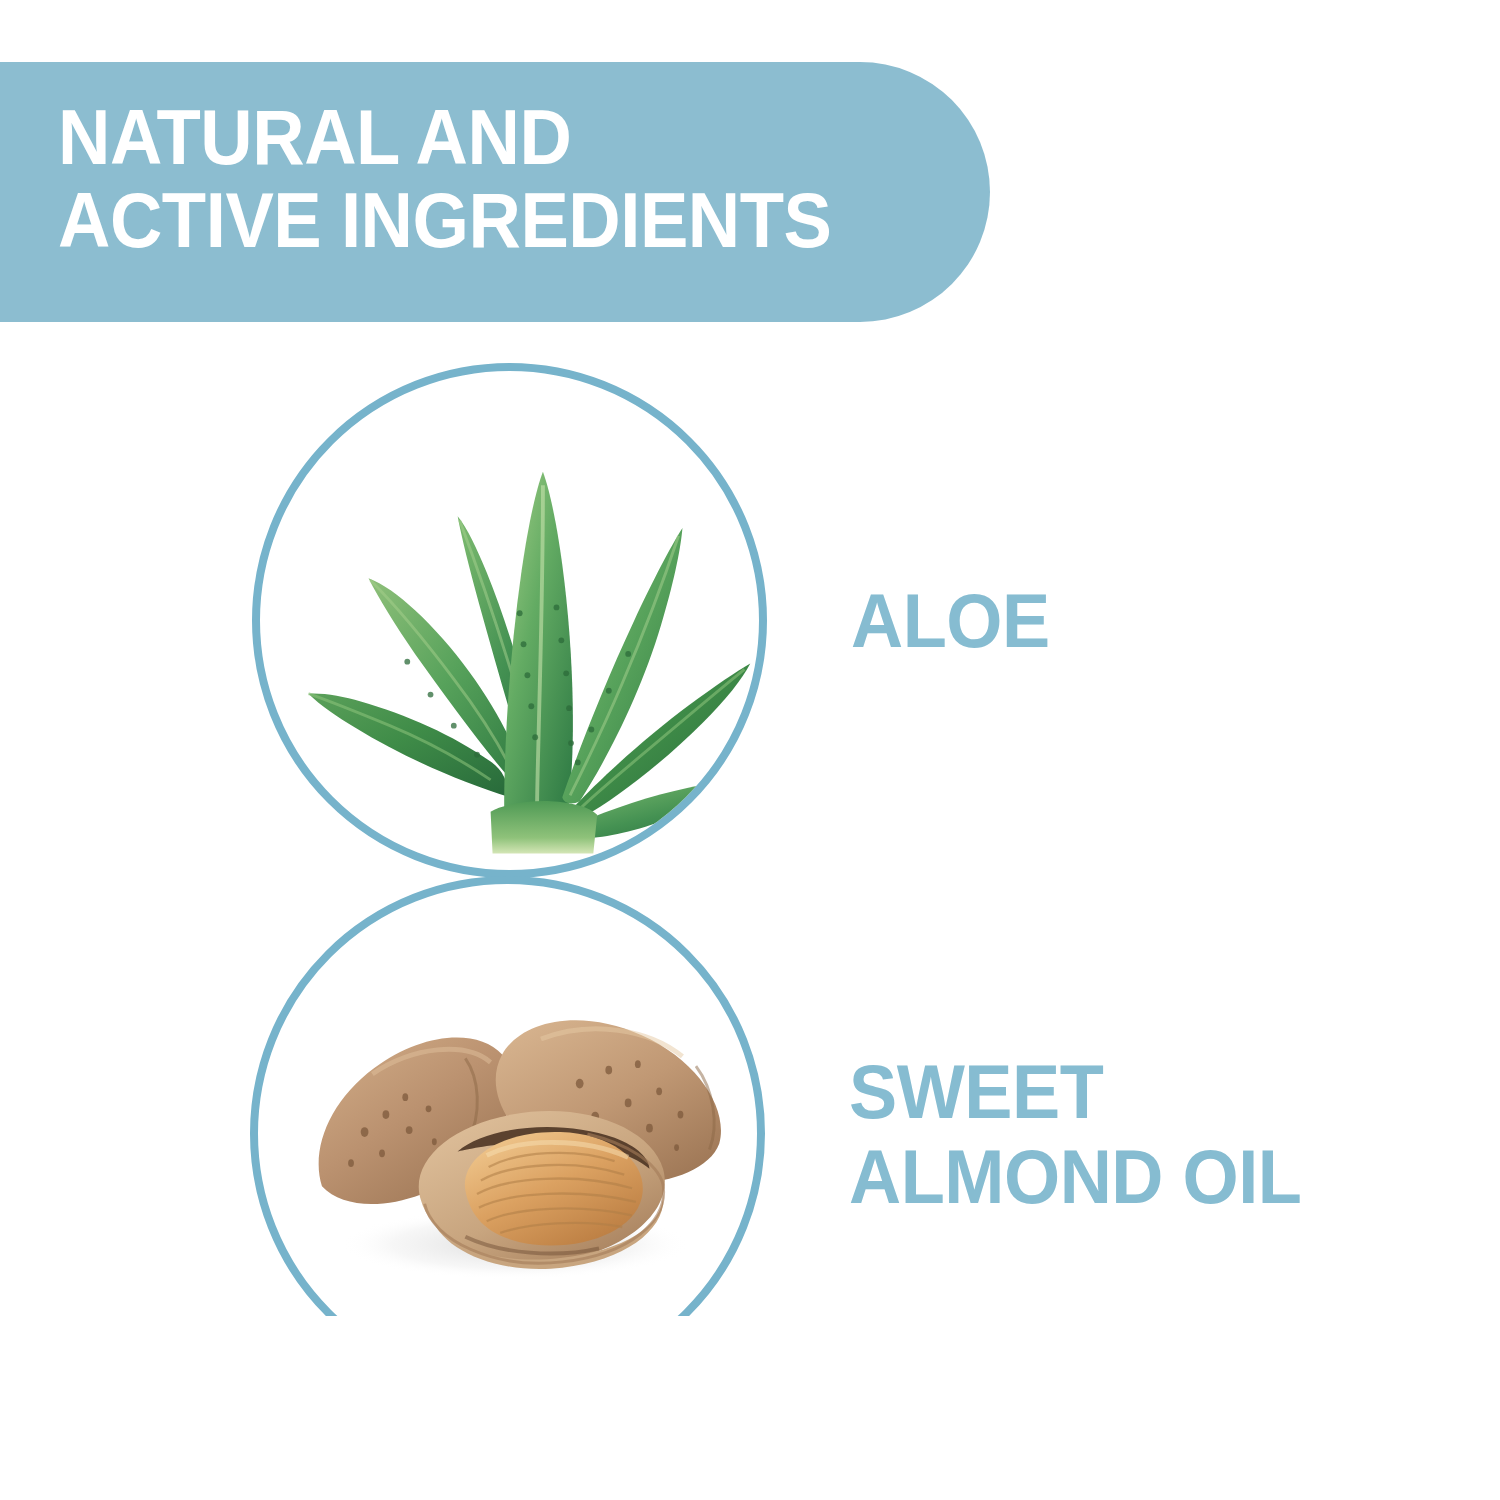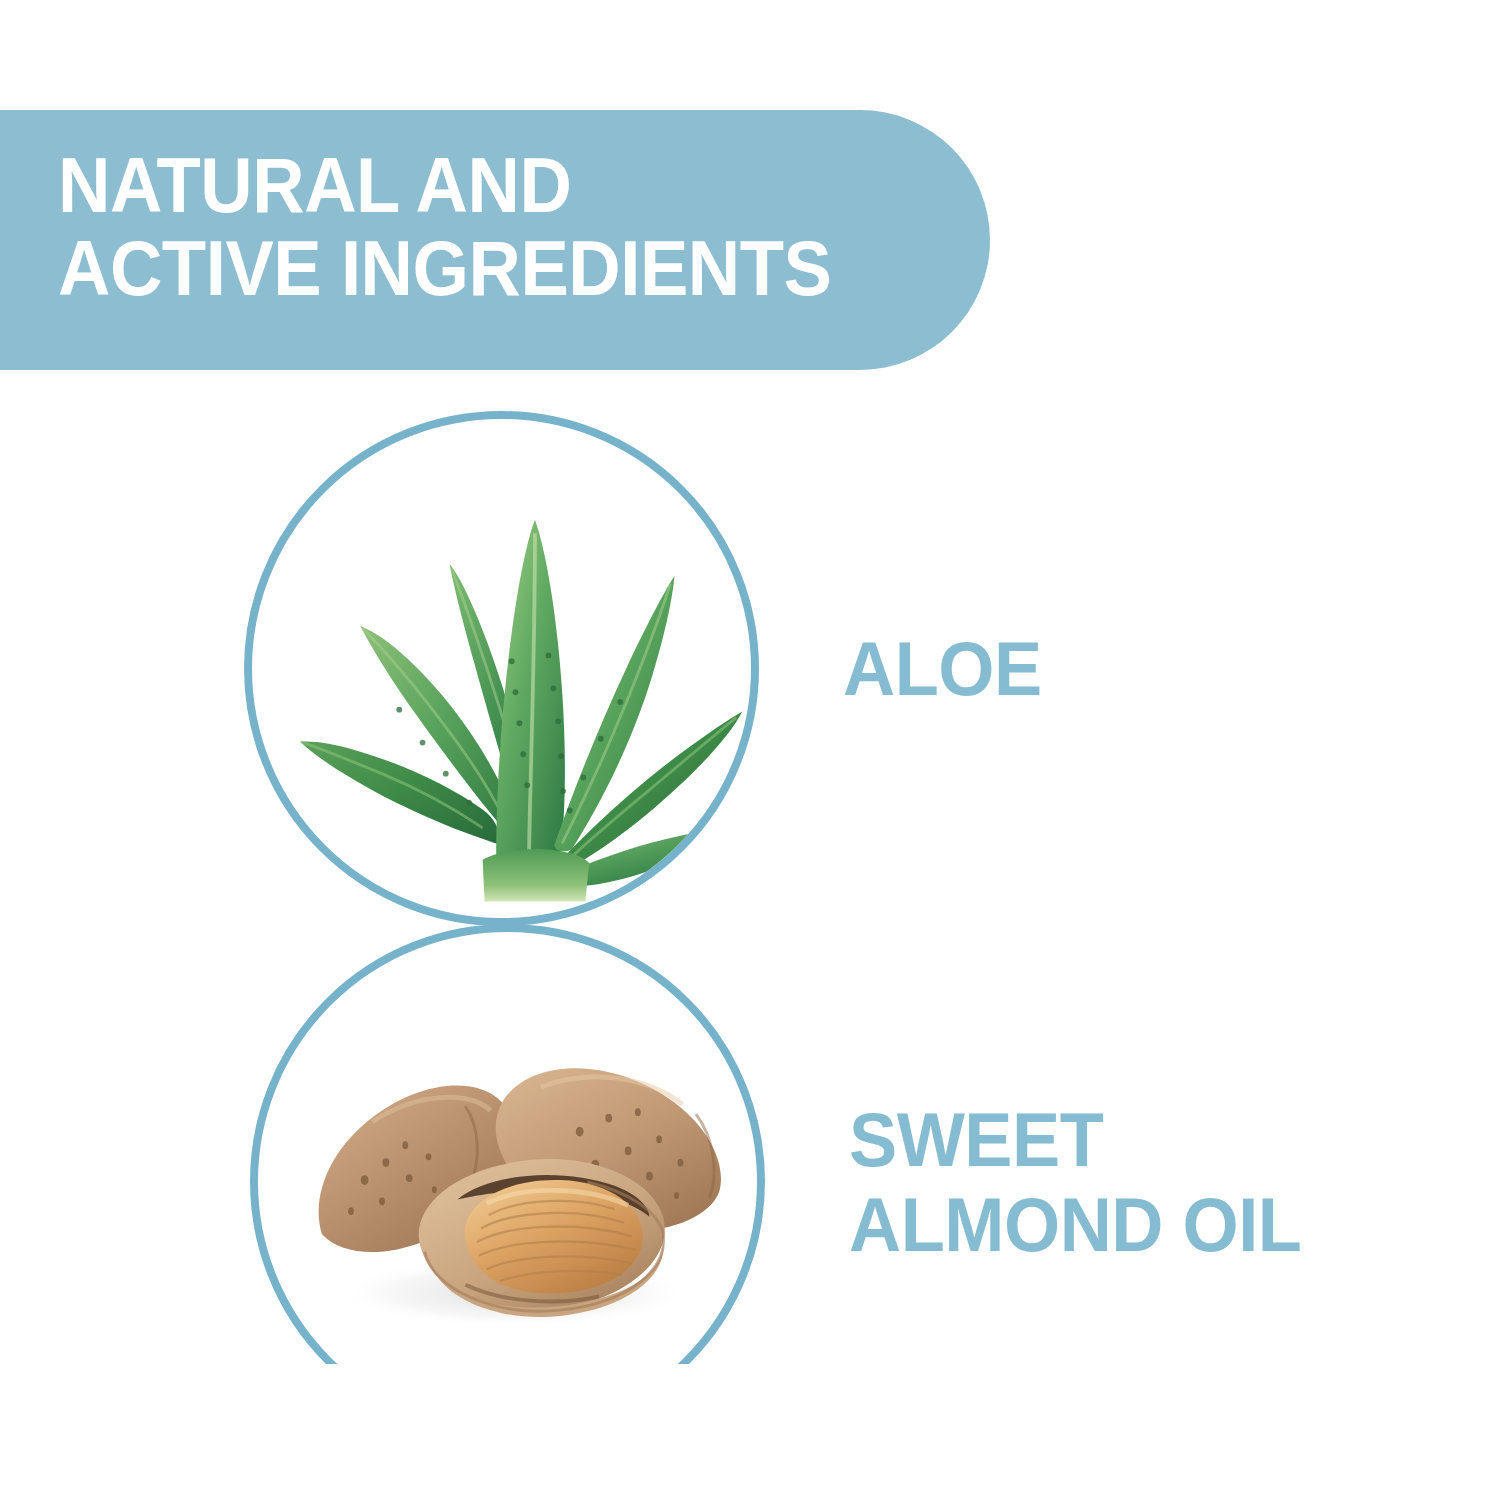--- a/index.html
+++ b/index.html
@@ -10,21 +10,20 @@
   }
   body {
     font-family: "Liberation Sans", sans-serif;
   }
   .page {
     position: relative;
     width: 1500px;
     height: 1316px;
     background: #ffffff;
     overflow: hidden;
-    margin-top: 48px;
   }
 
   
   .header-banner {
     position: absolute;
     left: 0;
     top: 62px;
     width: 990px;
     height: 260px;
     background: #8cbdd0;
@@ -48,21 +47,21 @@
     white-space: pre-line;
     text-transform: uppercase;
   }
 
   
   .ingredient-row {
     position: absolute;
     display: flex;
     align-items: center;
   }
-  #row-aloe   { left: 244px; top: 363px;  }
+  #row-aloe   { left: 252px; top: 363px;  }
   #row-almond { left: 250px; top: 876px;  }
 
   .circle-frame {
     position: relative;
     width: 515px;
     height: 515px;
     border: 8px solid #76b3cb;
     border-radius: 50%;
     box-sizing: border-box;
     background: #ffffff;

